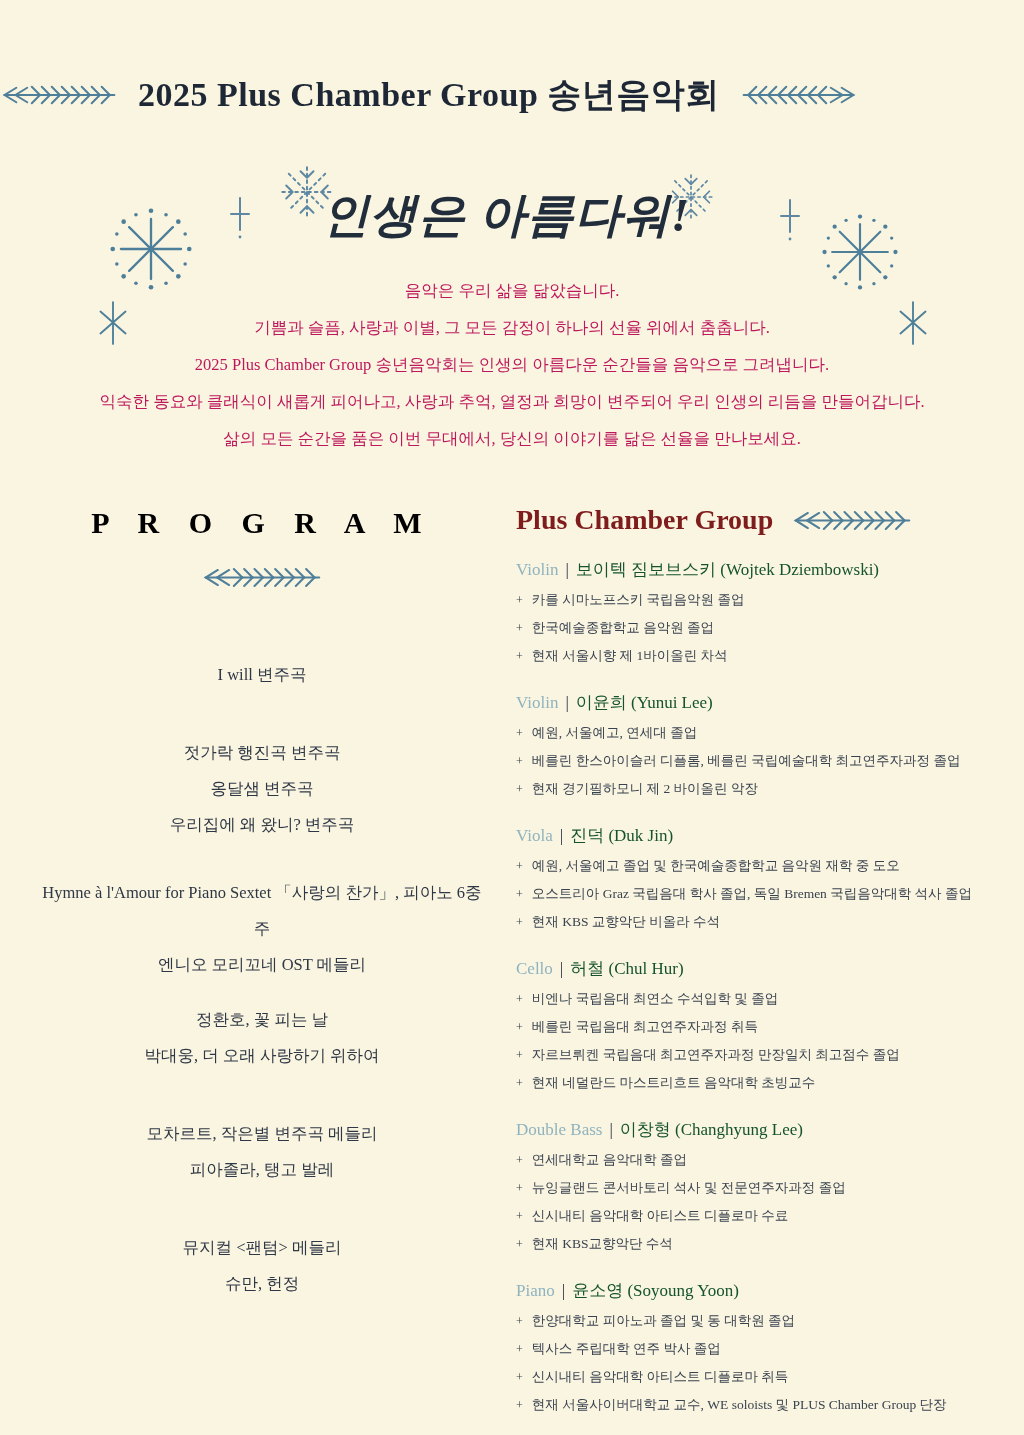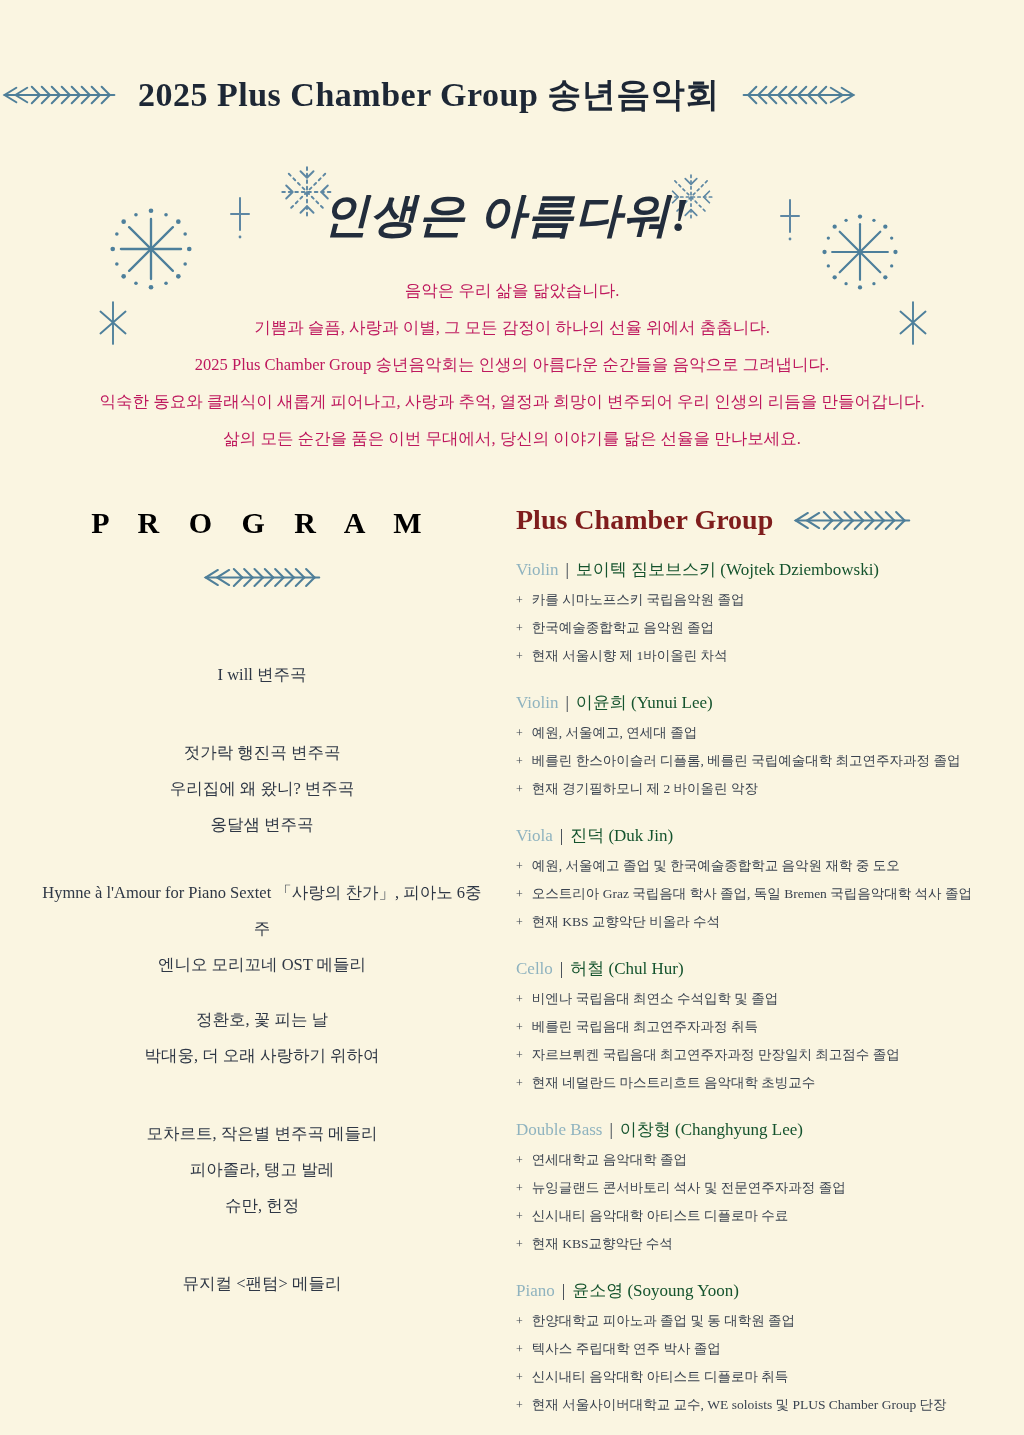--- a/index.html
+++ b/index.html
@@ -251,30 +251,30 @@
   <div class="columns">
 
     <div class="col-left">
       <div class="program-heading">P R O G R A M</div>
       <svg class="program-branch" width="122" height="27" viewBox="0 0 130 28">
           <use href="#branch-shape"></use>
         </svg>
       <div class="program-list">
         <div class="program-item">I will 변주곡</div>
         <div class="program-item gap-lg">젓가락 행진곡 변주곡</div>
+        <div class="program-item">옹달샘 변주곡</div>
         <div class="program-item">우리집에 왜 왔니? 변주곡</div>
-        <div class="program-item">옹달샘 변주곡</div>
         <div class="program-item gap-md">Hymne à l'Amour for Piano Sextet 「사랑의 찬가」, 피아노 6중주</div>
         <div class="program-item">엔니오 모리꼬네 OST 메들리</div>
         <div class="program-item gap-sm">정환호, 꽃 피는 날</div>
         <div class="program-item">박대웅, 더 오래 사랑하기 위하여</div>
         <div class="program-item gap-lg">모차르트, 작은별 변주곡 메들리</div>
         <div class="program-item">피아졸라, 탱고 발레</div>
+        <div class="program-item gap-lg">뮤지컬 &lt;팬텀&gt; 메들리</div>
         <div class="program-item">슈만, 헌정</div>
-        <div class="program-item gap-lg">뮤지컬 &lt;팬텀&gt; 메들리</div>
       </div>
     </div>
 
     <div class="col-right">
       <div class="pcg-header">
         <div class="pcg-title">Plus Chamber Group</div>
         <svg class="branch" width="122" height="27" viewBox="0 0 130 28">
             <use href="#branch-shape"></use>
           </svg>
       </div>

